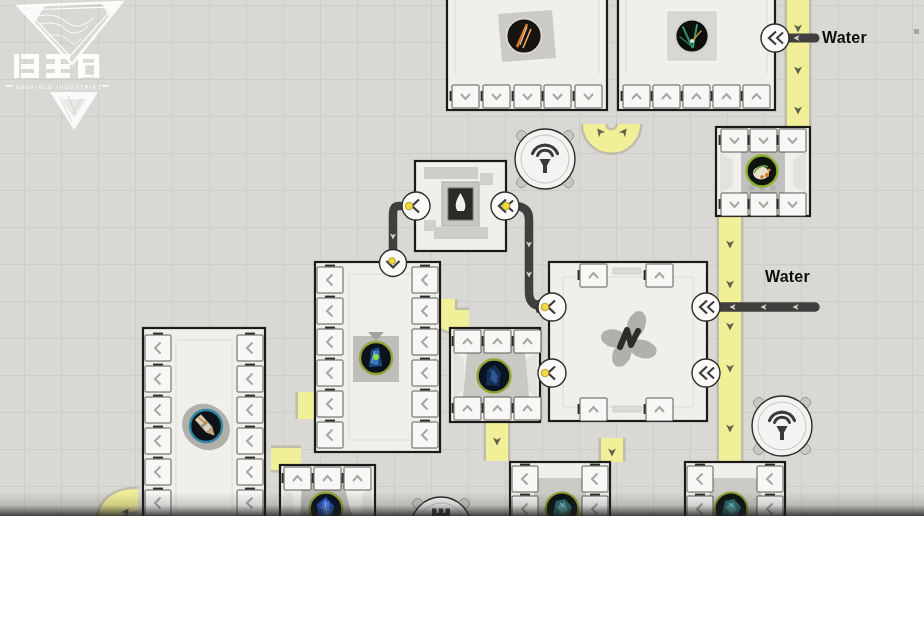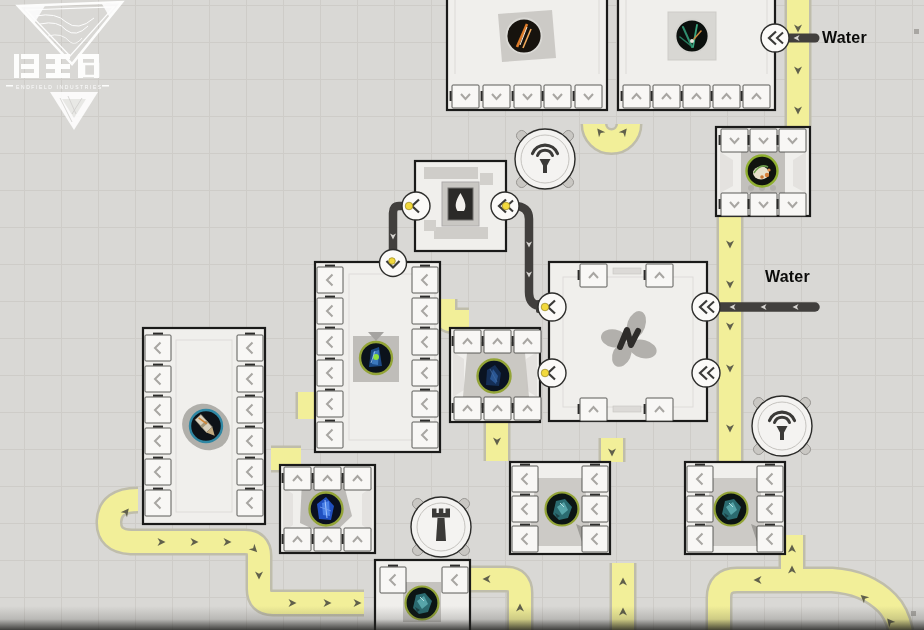--- a/index.html
+++ b/index.html
@@ -1,18 +1,18 @@
 <!DOCTYPE html>
 <html><head>
 <meta charset="utf-8">
 <title>Map</title>
 <style>
   html,body{margin:0;padding:0}
   #stage{
-    position:relative;width:924px;height:630px;overflow:hidden;
+    position:relative;width:924px;height:516px;overflow:hidden;
     background-color:#d9d8d5;
     background-image:
       linear-gradient(#ceccc8 1px, transparent 1px),
       linear-gradient(90deg,#ceccc8 1px, transparent 1px);
     background-size:37px 37px, 37px 37px;
     background-position:0px 5px, 24px 0px;
     font-family:"Liberation Sans",sans-serif;
   }
   #mapsvg{position:absolute;left:0;top:0}
   .lbl{position:absolute;font-weight:bold;color:#0b0b0a;white-space:nowrap;letter-spacing:.2px}

